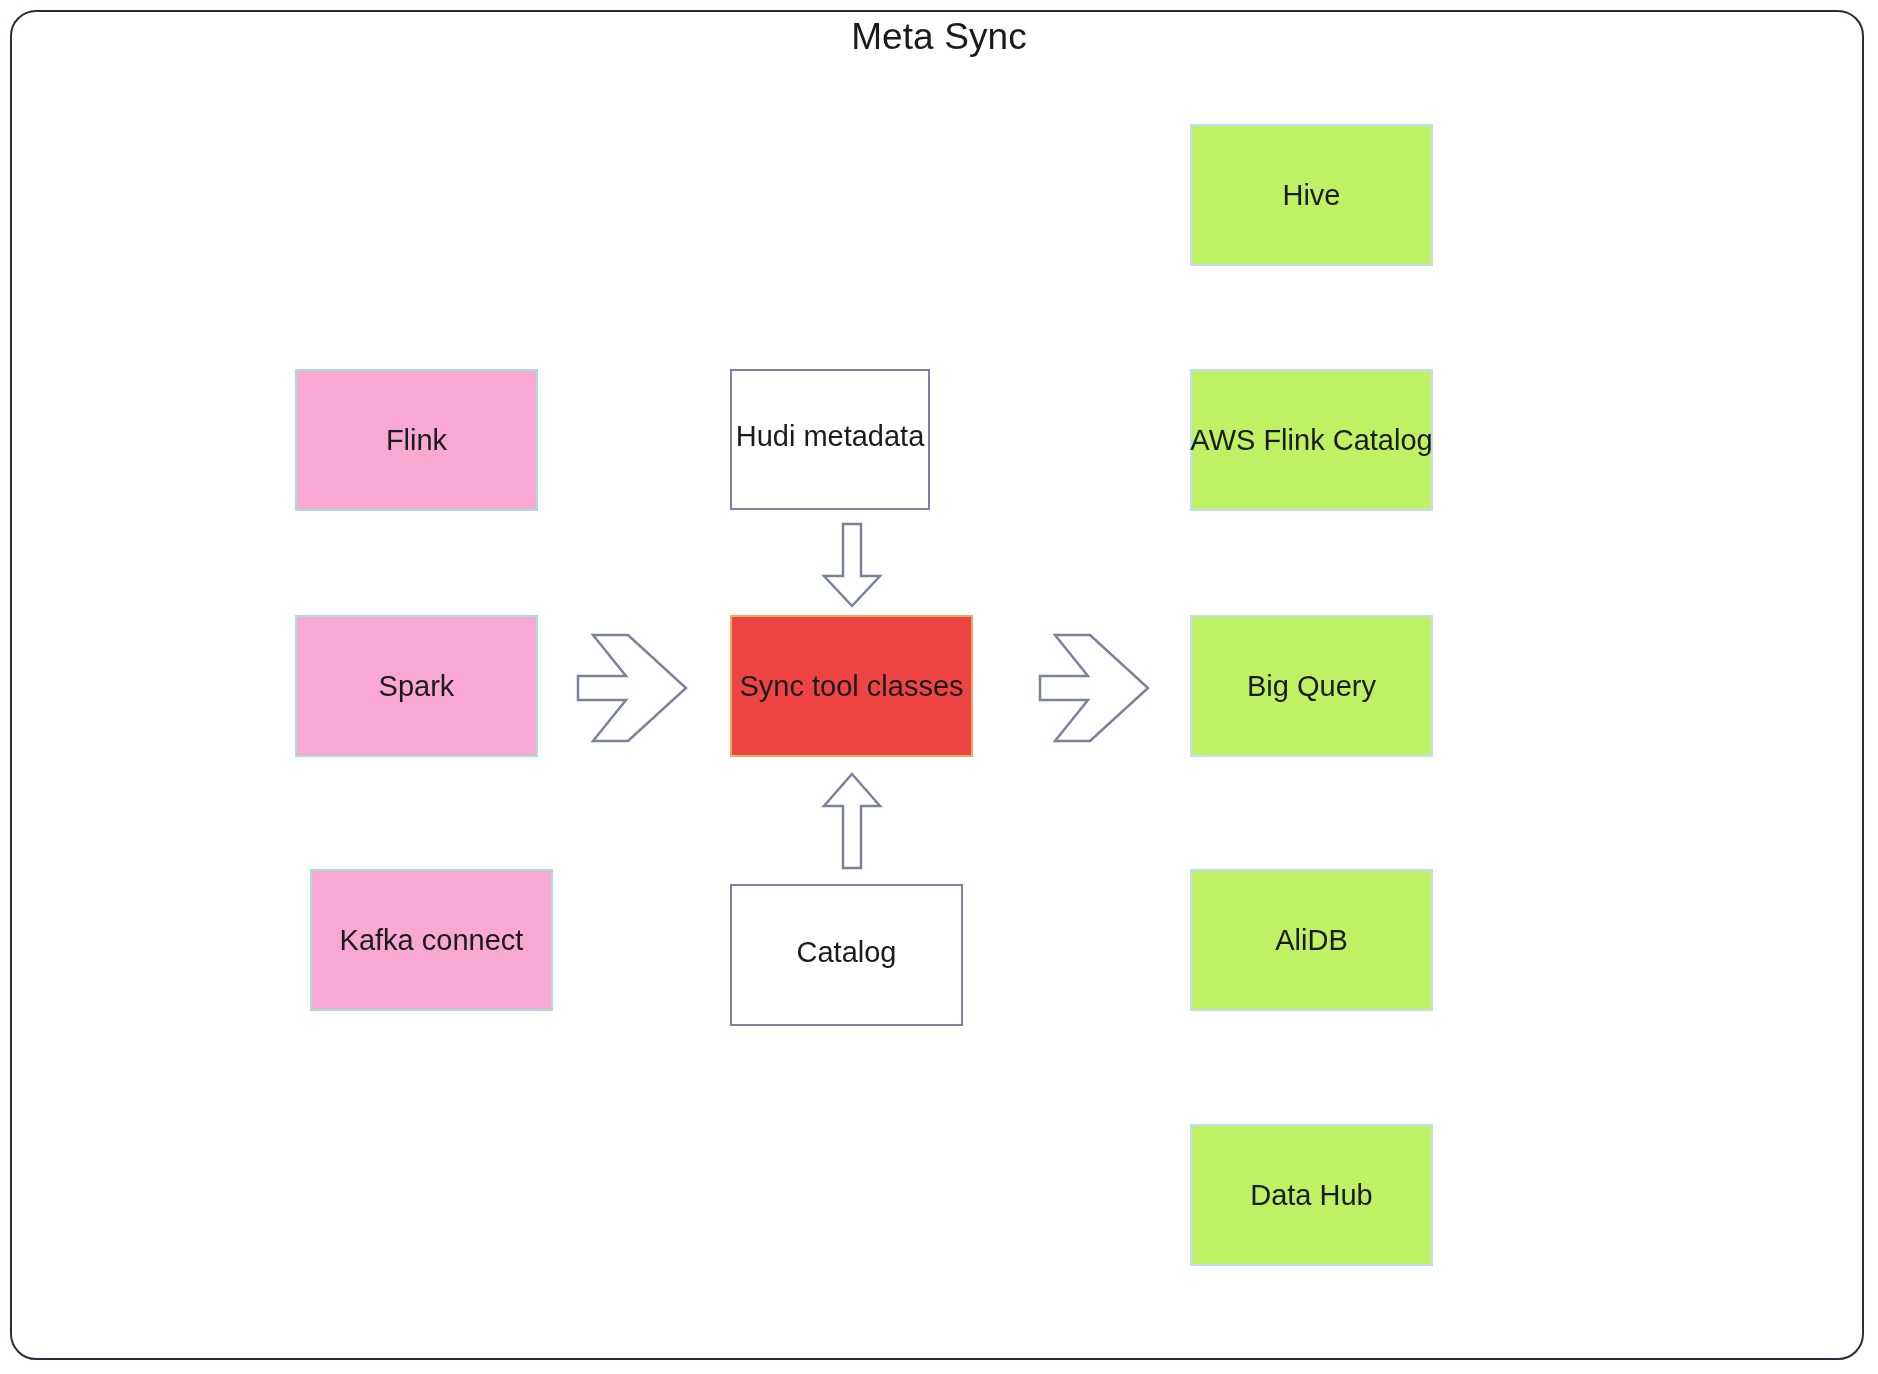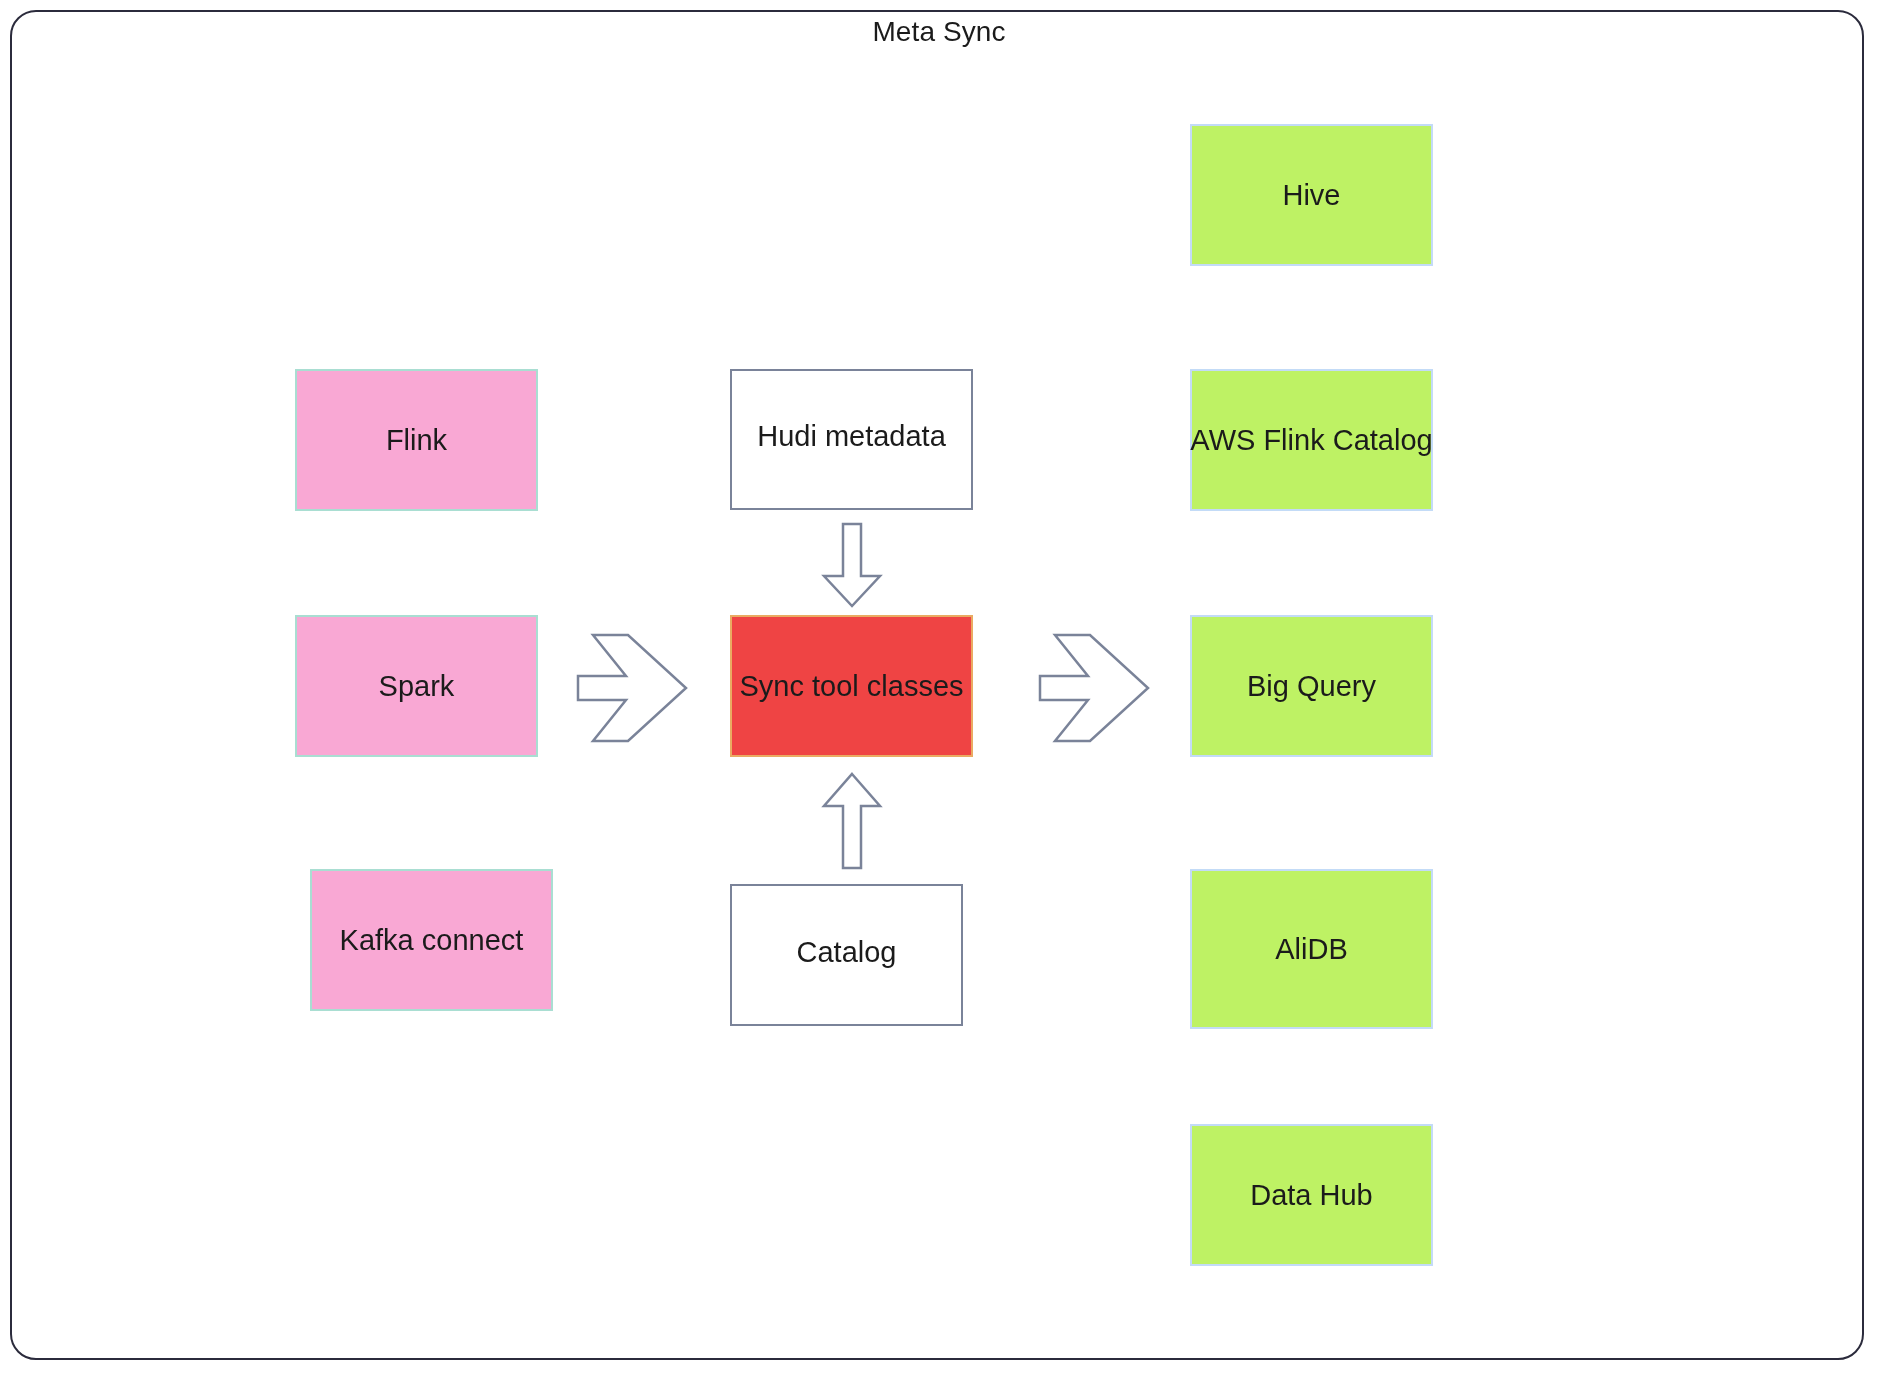--- a/index.html
+++ b/index.html
@@ -32,21 +32,21 @@
     box-sizing: border-box;
     background: #ffffff;
   }
 
   .title {
     position: absolute;
     left: 0;
     top: 16px;
     width: 1878px;
     text-align: center;
-    font-size: 28px;
+    font-size: 37px;
     letter-spacing: 0.1px;
     color: #1b1b1b;
   }
 
   
   .node {
     position: absolute;
     box-sizing: border-box;
     display: flex;
     align-items: center;
@@ -95,21 +95,21 @@
   </div>
 
   <div class="node source" style="left:295px; top:615px; width:243px; height:142px;">
     <span class="node-label">Spark</span>
   </div>
 
   <div class="node source" style="left:310px; top:869px; width:243px; height:142px;">
     <span class="node-label">Kafka connect</span>
   </div>
 
-  <div class="node plain" style="left:730px; top:369px; width:243px; height:141px;">
+  <div class="node plain" style="left:730px; top:369px; width:200px; height:141px;">
     <span class="node-label">Hudi metadata</span>
   </div>
 
   <div class="node center" style="left:730px; top:615px; width:243px; height:142px;">
     <span class="node-label">Sync tool classes</span>
   </div>
 
   <div class="node plain" style="left:730px; top:884px; width:233px; height:142px;">
     <span class="node-label">Catalog</span>
   </div>
@@ -119,21 +119,21 @@
   </div>
 
   <div class="node target" style="left:1190px; top:369px; width:243px; height:142px;">
     <span class="node-label">AWS Flink Catalog</span>
   </div>
 
   <div class="node target" style="left:1190px; top:615px; width:243px; height:142px;">
     <span class="node-label">Big Query</span>
   </div>
 
-  <div class="node target" style="left:1190px; top:869px; width:243px; height:160px;">
+  <div class="node target" style="left:1190px; top:869px; width:243px; height:142px;">
     <span class="node-label">AliDB</span>
   </div>
 
   <div class="node target" style="left:1190px; top:1124px; width:243px; height:142px;">
     <span class="node-label">Data Hub</span>
   </div>
 
   <div class="arrow" style="left:573px; top:630px;">
     <svg width="120" height="116" viewBox="0 0 120 116">
       <path d="M 5 46 L 53 46 L 20 5 L 55 5 L 113 58 L 55 111 L 20 111 L 53 70 L 5 70 Z" fill="#ffffff" stroke="#7a8399" stroke-width="2.5" stroke-linejoin="miter"></path>

